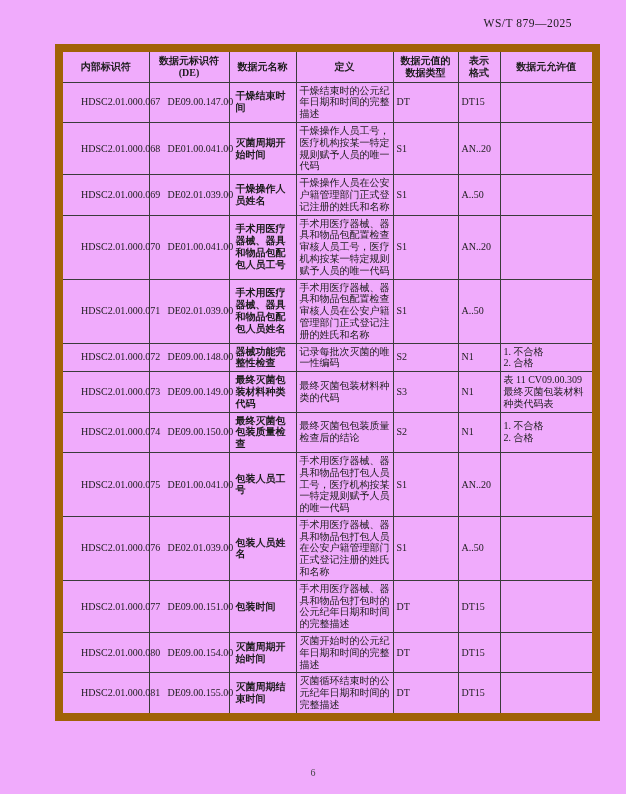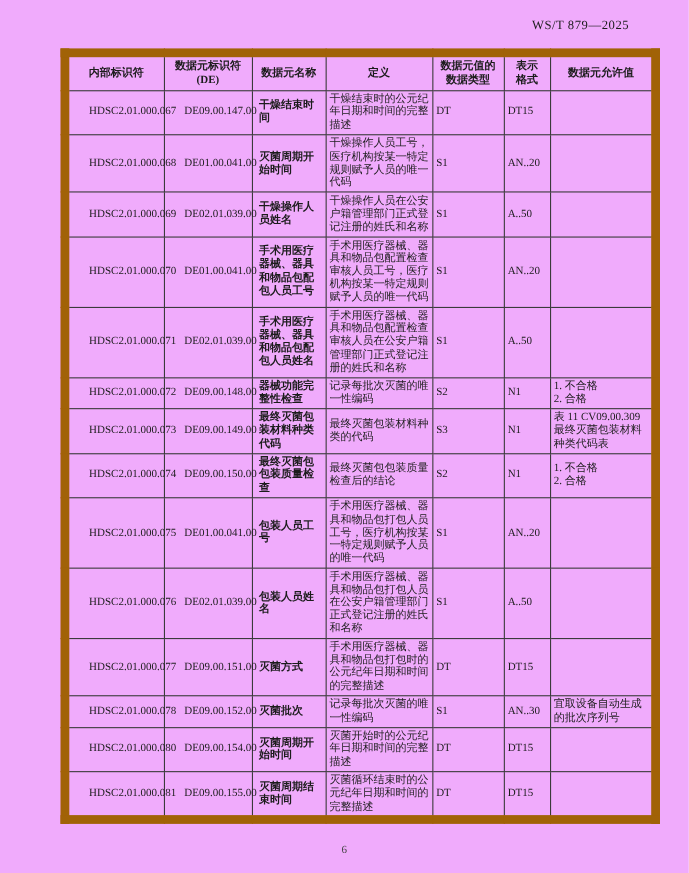--- a/index.html
+++ b/index.html
@@ -177,34 +177,25 @@
           <td class="col-de_id">DE02.01.039.00</td>
           <td class="col-name">包装人员姓名</td>
           <td class="col-definition">手术用医疗器械、器具和物品包打包人员在公安户籍管理部门正式登记注册的姓氏和名称</td>
           <td class="col-data_type">S1</td>
           <td class="col-format">A..50</td>
           <td class="col-allowed_values"></td>
         </tr>
         <tr>
           <td class="col-internal_id">HDSC2.01.000.077</td>
           <td class="col-de_id">DE09.00.151.00</td>
-          <td class="col-name">灭菌方式</td>
+          <td class="col-name">包装时间</td>
           <td class="col-definition">手术用医疗器械、器具和物品包打包时的公元纪年日期和时间的完整描述</td>
           <td class="col-data_type">DT</td>
           <td class="col-format">DT15</td>
           <td class="col-allowed_values"></td>
-        </tr>
-        <tr>
-          <td class="col-internal_id">HDSC2.01.000.078</td>
-          <td class="col-de_id">DE09.00.152.00</td>
-          <td class="col-name">灭菌批次</td>
-          <td class="col-definition">记录每批次灭菌的唯一性编码</td>
-          <td class="col-data_type">S1</td>
-          <td class="col-format">AN..30</td>
-          <td class="col-allowed_values">宜取设备自动生成的批次序列号</td>
         </tr>
         <tr>
           <td class="col-internal_id">HDSC2.01.000.080</td>
           <td class="col-de_id">DE09.00.154.00</td>
           <td class="col-name">灭菌周期开始时间</td>
           <td class="col-definition">灭菌开始时的公元纪年日期和时间的完整描述</td>
           <td class="col-data_type">DT</td>
           <td class="col-format">DT15</td>
           <td class="col-allowed_values"></td>
         </tr>

